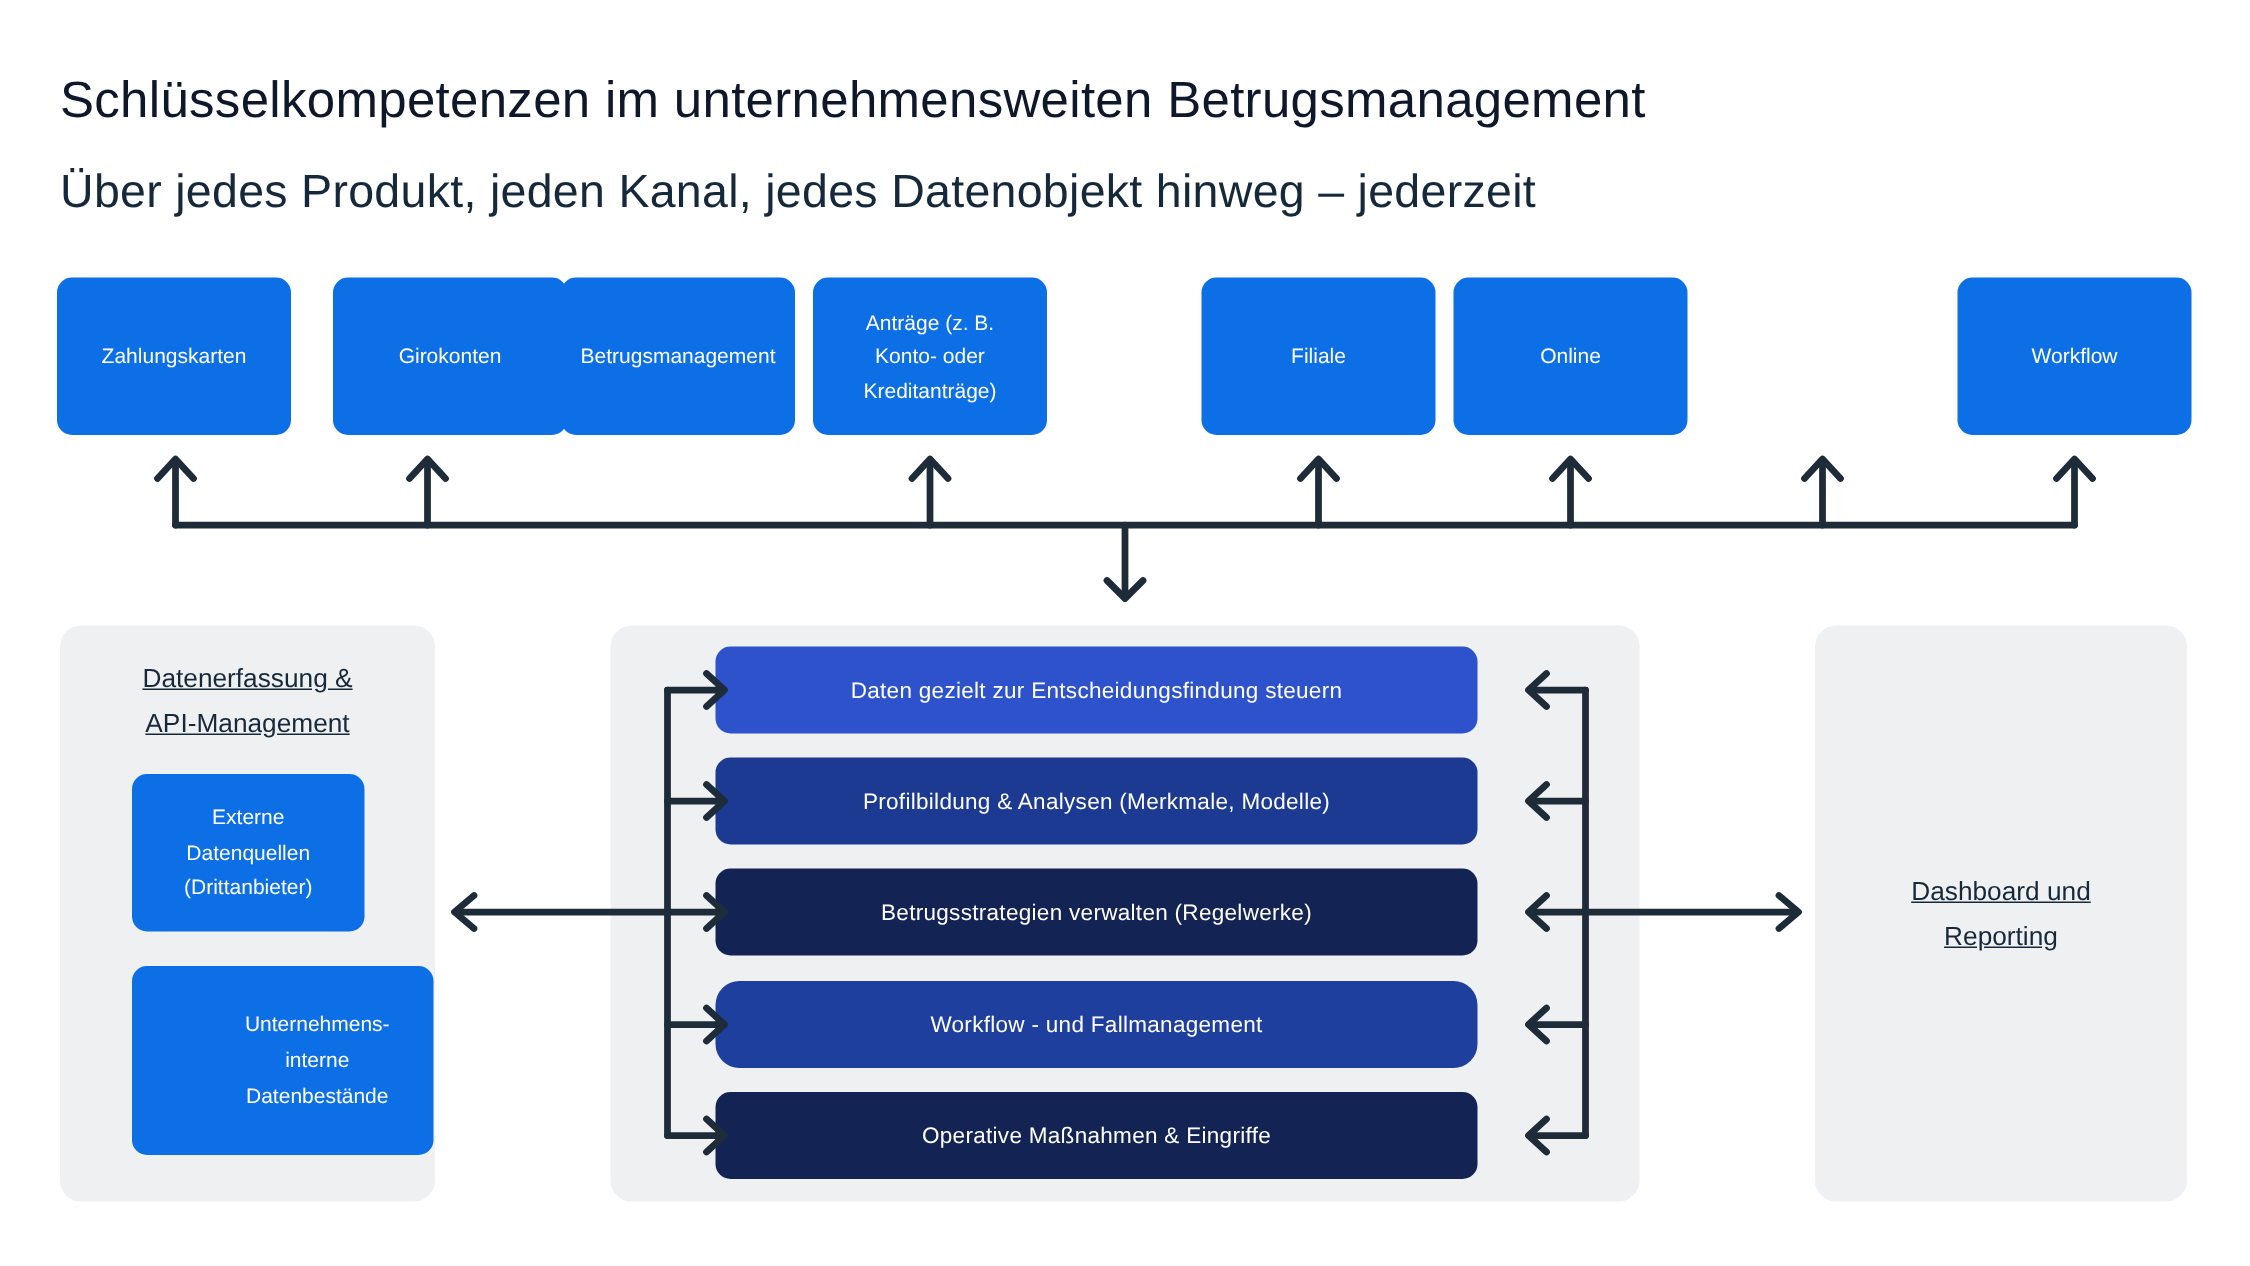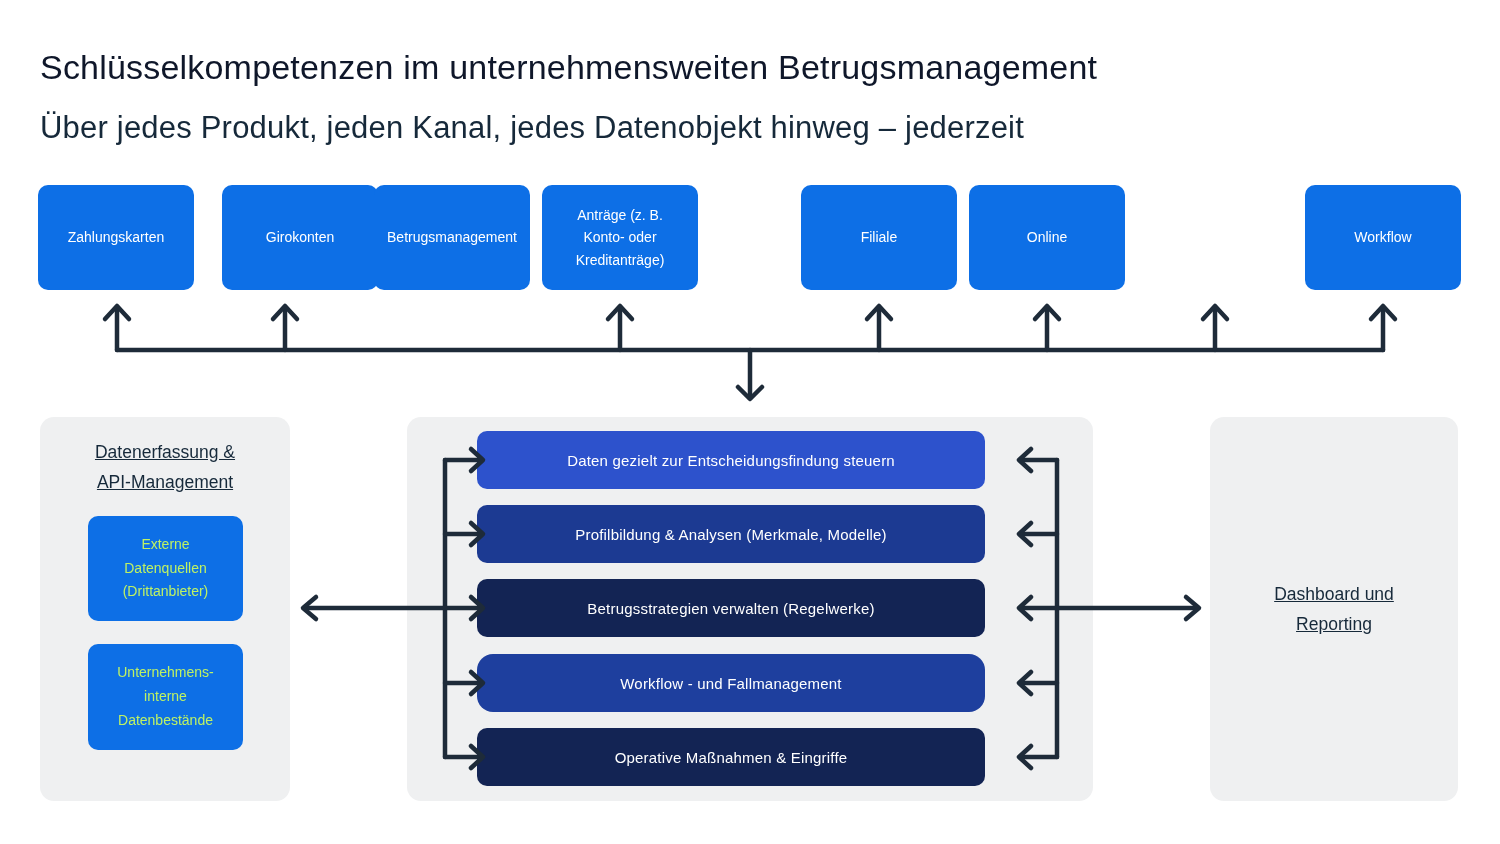--- a/index.html
+++ b/index.html
@@ -33,21 +33,21 @@
     background:#EFF0F1;border-radius:14px;box-sizing:border-box;
   }
   .panel-title{
     text-align:center;font-size:17.5px;line-height:1.72;
     color:#16293A;white-space:pre-line;font-weight:400;text-decoration:underline;
   }
   .leftbox{
     position:absolute;left:88px;width:155px;
     background:#0D6FE6;border-radius:10px;
     display:flex;align-items:center;justify-content:center;
-    text-align:center;color:#bef264;font-size:14px;line-height:1.7;
+    text-align:center;color:#ffffff;font-size:14px;line-height:1.7;
     white-space:pre-line;
   }
   .bar{
     position:absolute;left:477px;width:508px;height:58px;
     border-radius:10px;
     display:flex;align-items:center;justify-content:center;
     text-align:center;color:#fff;font-size:15px;letter-spacing:.2px;
     white-space:pre-line;
   }
   .right-panel-inner{
@@ -73,21 +73,21 @@
   <div class="chan" style="left:969px"><span>Online</span></div>
   <div class="chan" style="left:1305px"><span>Workflow</span></div>
 
   <div class="panel" style="left:40px;width:250px;">
     <div class="panel-title" style="margin-top:20px;">Datenerfassung &amp;
 API-Management</div>
   </div>
   <div class="leftbox" style="top:516px;height:105px;"><span>Externe
 Datenquellen
 (Drittanbieter)</span></div>
-  <div class="leftbox" style="top:644px;height:106px;"><span>Unternehmens-
+  <div class="leftbox" style="top:644px;height:126px;padding-left:46px;"><span>Unternehmens-
 interne
 Datenbestände</span></div>
 
   <div class="panel" style="left:407px;width:686px;"></div>
   <div class="bar" style="top: 431px; background-color: rgb(45, 82, 204);"><span>Daten gezielt zur Entscheidungsfindung steuern</span></div>
   <div class="bar" style="top: 505px; background-color: rgb(28, 58, 146);"><span>Profilbildung &amp; Analysen (Merkmale, Modelle)</span></div>
   <div class="bar" style="top: 579px; background-color: rgb(19, 36, 84);"><span>Betrugsstrategien verwalten (Regelwerke)</span></div>
   <div class="bar" style="top: 654px; background-color: rgb(30, 63, 158); border-radius: 16px;"><span>Workflow - und Fallmanagement</span></div>
   <div class="bar" style="top: 728px; background-color: rgb(19, 36, 84);"><span>Operative Maßnahmen &amp; Eingriffe</span></div>
 

